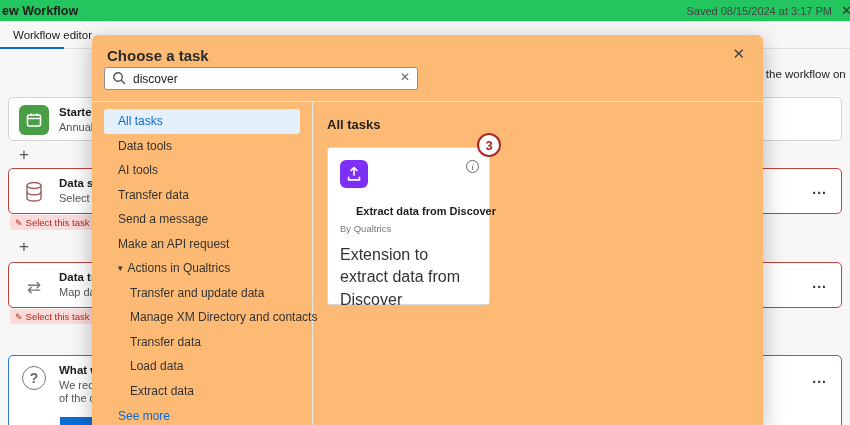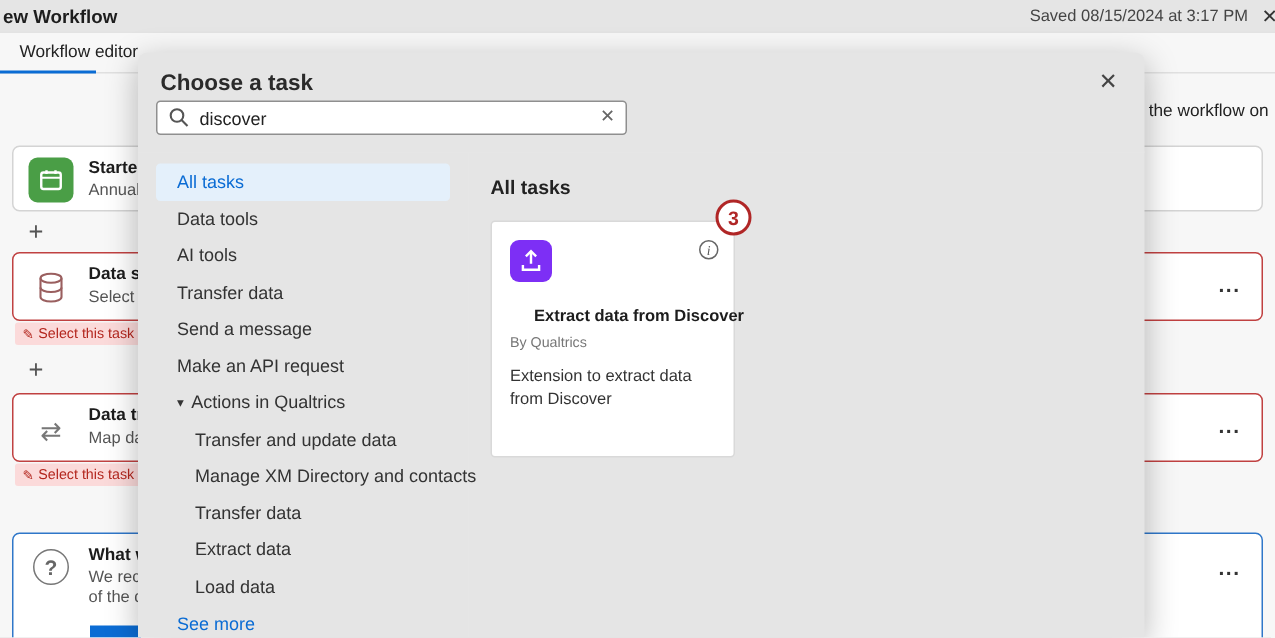--- a/index.html
+++ b/index.html
@@ -1,21 +1,21 @@
 <!DOCTYPE html>
 <html><head>
 <meta charset="utf-8">
 <style>
   * { margin:0; padding:0; box-sizing:border-box; }
   html,body { background:#e9e9e9; }
   body { font-family:"Liberation Sans", sans-serif; }
   .screen { position:relative; width:850px; height:425px; overflow:hidden; background:#f7f7f7; }
 
   
-  .topbar { position:absolute; top:0; left:0; width:850px; height:22px; background:#e5e5e5;
+  .topbar { position:absolute; top:0; left:0; width:850px; height:22px; background:#22c55e;
             border-bottom:1px solid #e3e3e3; display:flex; align-items:center; }
   .topbar-title { position:absolute; left:2px; top:4px; font-size:12.5px; font-weight:700; color:#1d1d1d; }
   .topbar-saved { position:absolute; right:18px; top:5px; font-size:11px; color:#444; }
   .topbar-close { position:absolute; left:841px; top:3px; font-size:13px; color:#333; cursor:pointer; }
 
   .tabrow { position:absolute; top:22px; left:0; width:850px; height:27px; background:#f7f7f7;
             border-bottom:1px solid #e0e0e0; }
   .tab { position:absolute; left:0; top:7px; font-size:11.5px; color:#222; padding:0 4px 8px 13px; }
   .tab-underline { position:absolute; left:0; top:25px; width:64px; height:2px; background:#0b6cd4; }
 
@@ -37,21 +37,21 @@
               color:#b3261e; font-size:9.5px; display:flex; align-items:center; gap:3px;
               padding:0 5px; white-space:nowrap; }
   .err-chip .pencil { font-size:9px; color:#b3261e; }
   .plus { position:absolute; left:15px; width:18px; text-align:center; font-size:17px; color:#555; }
   .qmark { width:24px; height:24px; border:1.5px solid #777; border-radius:50%; color:#666;
            font-size:14px; font-weight:700; display:flex; align-items:center; justify-content:center; }
   .swap-arrows { font-size:17px; color:#777; }
   .blue-stub { position:absolute; left:60px; top:417px; width:34px; height:10px; background:#0b6cd4; }
 
   
-  .modal { position:absolute; left:92px; top:35px; width:671px; height:390px; background:#e5e5e5;
+  .modal { position:absolute; left:92px; top:35px; width:671px; height:390px; background:#fdba74;
            border-radius:6px 6px 0 0; box-shadow:0 6px 22px rgba(0,0,0,.28); z-index:10; }
   .modal-title { position:absolute; left:15px; top:12px; font-size:15px; font-weight:700; color:#2b2b2b; }
   .modal-close { position:absolute; right:18px; top:10px; font-size:15px; color:#444; cursor:pointer; }
 
   .search-wrap { position:absolute; left:12px; top:32px; width:314px; height:23px; }
   .search-wrap input { width:100%; height:100%; border:1px solid #8f8f8f; border-radius:3px;
                        font-family:"Liberation Sans",sans-serif; font-size:12px; color:#222;
                        padding:0 27px 0 28px; outline:none; background:#fff; }
   .search-icon { position:absolute; left:8px; top:4px; width:14px; height:14px; }
   .search-clear { position:absolute; right:8px; top:3px; font-size:12px; color:#666; cursor:pointer; }
@@ -71,21 +71,21 @@
   .content-heading { position:absolute; left:235px; top:82px; font-size:13px; font-weight:700; color:#222; }
   .task-card { position:absolute; left:235px; top:112px; width:163px; height:158px; background:#fff;
                border:1px solid #d9d9d9; border-radius:3px; padding:12px; cursor:pointer; }
   .task-icon { width:28px; height:28px; border-radius:6px; background:#7d2ff5;
                display:flex; align-items:center; justify-content:center; }
   .task-info { position:absolute; right:10px; top:12px; width:13px; height:13px; border:1px solid #666;
                border-radius:50%; color:#555; font-size:9px; font-style:italic; font-family:"Liberation Serif",serif;
                display:flex; align-items:center; justify-content:center; cursor:pointer; }
   .task-title { margin-top:17px; font-size:11px; font-weight:700; color:#1d1d1d; white-space:nowrap;margin-left:16px; }
   .task-by { margin-top:6px; font-size:9.5px; color:#777; }
-  .task-desc { margin-top:10px; font-size:11px; color:#333; line-height:1.4; }
+  .task-desc { margin-top:10px; font-size:16px; color:#333; line-height:1.4; }
 
   .annotation { position:absolute; left:477px; top:133px; width:24px; height:24px; border:2.5px solid #b02626;
                 border-radius:50%; background:#fff; color:#b02626; font-size:13px; font-weight:700;
                 display:flex; align-items:center; justify-content:center; z-index:20; }
 </style>
 </head>
 <body>
 
 <div class="screen">
 
@@ -205,24 +205,24 @@
       <div class="side-item sub">
           <span>Transfer and update data</span>
         </div>
       <div class="side-item sub">
           <span>Manage XM Directory and contacts</span>
         </div>
       <div class="side-item sub">
           <span>Transfer data</span>
         </div>
       <div class="side-item sub">
+          <span>Load data</span>
+        </div>
+      <div class="side-item sub">
           <span>Extract data</span>
-        </div>
-      <div class="side-item sub">
-          <span>Load data</span>
         </div>
       <span class="see-more">See more</span>
     </div>
 
     <span class="content-heading">All tasks</span>
 
     <div class="task-card">
       <span class="task-icon">
         <svg width="18" height="18" viewBox="0 0 20 20">
             <path d="M10 3 v9" stroke="#fff" stroke-width="1.8" fill="none"></path>

